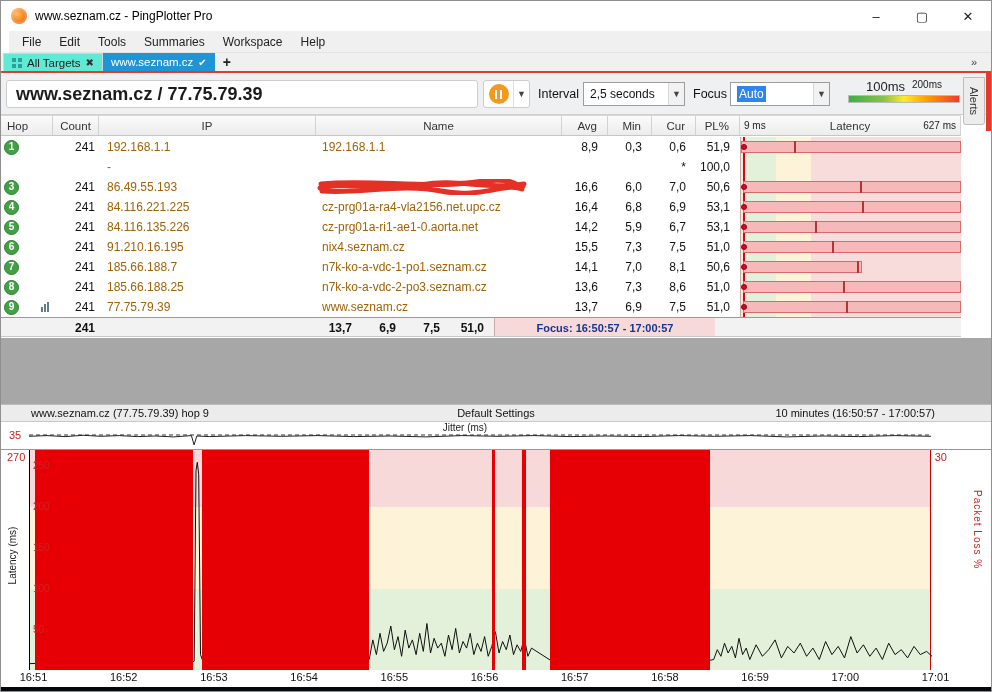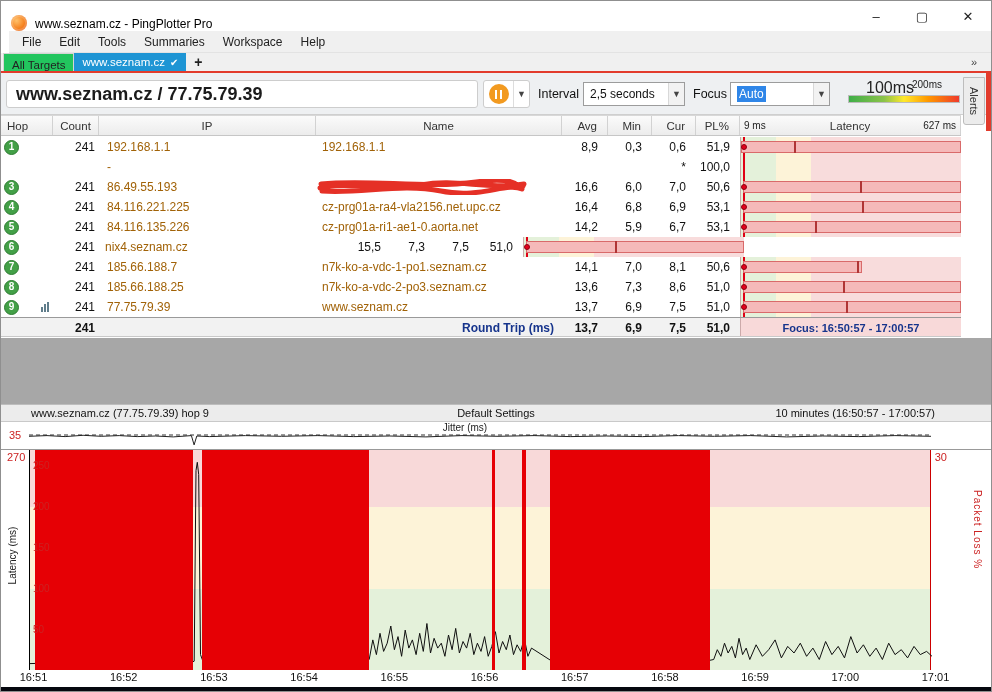--- a/index.html
+++ b/index.html
@@ -1,34 +1,34 @@
 <!DOCTYPE html>
 <html><head>
 <meta charset="utf-8">
 <style>
   * { margin:0; padding:0; box-sizing:border-box; }
   html,body { background:#d8d8d8; }
   body { font-family:"Liberation Sans", sans-serif; }
   .win { position:relative; width:992px; height:692px; background:#fff; border:1px solid #8f8f8f; overflow:hidden; font-size:12px; color:#111; }
 
   
-  .titlebar { position:absolute; top:0; left:0; width:100%; height:30px; background:#fff; display:flex; align-items:flex-end; }
+  .titlebar { position:absolute; top:0; left:0; width:100%; height:30px; background:#fff; display:flex; align-items:center; }
   .applogo { width:16px; height:16px; border-radius:50%; margin:0 8px 0 10px; background:radial-gradient(circle at 35% 35%, #ffc06a, #f58220 55%, #e34d0e); box-shadow:inset 0 0 0 2px #fff3; }
   .title { font-size:12px; color:#000; }
   .winbtns { margin-left:auto; display:flex; height:100%; }
   .winbtn { width:46px; height:100%; display:flex; align-items:center; justify-content:center; font-size:13px; color:#222; cursor:default; }
 
   
   .menubar { position:absolute; top:30px; left:8px; width:100%; height:22px; background:#f0f0f0; display:flex; align-items:center; padding-left:4px; border-bottom:1px solid #e3e3e3; }
   .menu-item { padding:0 9px; font-size:12px; color:#222; line-height:22px; }
 
   
   .tabstrip { position:absolute; top:52px; left:0; width:100%; height:18px; background:#f0f0f0; display:flex; align-items:flex-end; padding-left:2px; }
   .tab { height:18px; display:flex; align-items:center; padding:0 8px; font-size:11.5px; gap:5px; }
-  .tab.inactive { background:#22c55e; border:1px solid #d5d5d5; border-bottom:none; color:#222;flex-direction:column; }
+  .tab.inactive { background:#5eead4; border:1px solid #d5d5d5; border-bottom:none; color:#222; }
   .tab.active { background:#1e95d4; color:#fff; }
   .gridicon { width:10px; height:10px; background:
      linear-gradient(#2aa198,#2aa198) 0 0/4px 4px no-repeat,
      linear-gradient(#2aa198,#2aa198) 6px 0/4px 4px no-repeat,
      linear-gradient(#2aa198,#2aa198) 0 6px/4px 4px no-repeat,
      linear-gradient(#2aa198,#2aa198) 6px 6px/4px 4px no-repeat; }
   .tabclose { font-size:10px; color:#333; }
   .tabcheck { font-size:10px; color:#fff; }
   .newtab { font-size:14px; font-weight:bold; color:#222; padding:0 8px; line-height:18px; }
   .redline { position:absolute; top:70px; left:0; width:100%; height:2px; background:#e23b2c; }
@@ -39,21 +39,21 @@
   .pausegroup { position:absolute; left:482px; top:7px; height:28px; width:47px; background:#fff; border:1px solid #cdcdcd; border-radius:3px; display:flex; }
   .pausebtn { width:29px; display:flex; align-items:center; justify-content:center; }
   .pausecircle { width:20px; height:20px; border-radius:50%; background:#f29a20; display:flex; align-items:center; justify-content:center; }
   .pbars { width:7px; height:9px; border-left:2.5px solid #fff; border-right:2.5px solid #fff; }
   .pausecaret { width:16px; border-left:1px solid #ddd; text-align:center; line-height:26px; font-size:9px; color:#444; }
   .tlabel { position:absolute; top:0; height:42px; line-height:42px; font-size:12.5px; color:#111; }
   .combo { position:absolute; top:9px; height:24px; background:#fff; border:1px solid #9c9c9c; font-size:12px; line-height:22px; padding-left:6px; }
   .combo .caret { position:absolute; right:0; top:0; width:16px; height:100%; text-align:center; font-size:9px; color:#444; background:#f2f2f2; border-left:1px solid #d8d8d8; line-height:22px; }
   .sel { background:#2f86e8; color:#fff; padding:1px 2px; }
   .legend { position:absolute; left:845px; top:4px; width:118px; height:34px; }
-  .legend .l1 { position:absolute; left:20px; top:2px; font-size:16px; color:#222; }
+  .legend .l1 { position:absolute; left:20px; top:2px; font-size:13px; color:#222; }
   .legend .l2 { position:absolute; left:66px; top:2px; font-size:10px; color:#222; }
   .legendbar { position:absolute; left:2px; top:18px; width:112px; height:8px; border:1px solid #bbb;
      background:linear-gradient(90deg,#3fae49 0%,#8bc34a 32%,#ffe92c 50%,#ff9800 72%,#ef3b2d 100%); }
 
   
   .thead, .trow, .tfoot { display:flex; width:960px; }
   .thead { position:absolute; top:114px; left:0; height:21px; background:linear-gradient(#fbfbfb,#ececec); border-bottom:1px solid #c6c6c6; border-top:1px solid #d8d8d8; }
   .thead .cell { border-right:1px solid #d2d2d2; color:#333; font-size:11.5px; line-height:20px; }
   #rows { position:absolute; top:136px; left:0; }
   .trow { height:20px; background:#fff; }
@@ -285,20 +285,21 @@
           <span class="latbar" style="left: 0.956938%; width: 99.0431%;"></span>
           <span class="latmark" style="left: 33.4928%;"></span>
           <span class="latdot" style="left: 1.2%;"></span>
         </div>
       </div>
       <div class="trow">
         <div class="cell c-hop">
           <span class="hopcircle">6</span>
         </div>
         <div class="cell c-count">241</div>
+        <div class="cell c-ip blue">91.210.16.195</div>
         <div class="cell c-name blue">nix4.seznam.cz</div>
         <div class="cell c-avg num">15,5</div>
         <div class="cell c-min num">7,3</div>
         <div class="cell c-cur num">7,5</div>
         <div class="cell c-pl num">51,0</div>
         <div class="cell c-lat latcell">
           <span class="vline"></span>
           <span class="latbar" style="left: 1.11643%; width: 98.8836%;"></span>
           <span class="latmark" style="left: 41.4673%;"></span>
           <span class="latdot" style="left: 1.27592%;"></span>
@@ -358,21 +359,20 @@
           <span class="latmark" style="left: 47.8469%;"></span>
           <span class="latdot" style="left: 1.27592%;"></span>
         </div>
       </div>
     </div>
 
   <div class="tfoot">
     <div class="cell c-hop"></div>
     <div class="cell c-count num" style="padding-right:4px">241</div>
     <div class="cell c-ip"></div>
-    <div class="cell c-name">Round Trip (ms)</div>
     <div class="cell c-avg num">13,7</div>
     <div class="cell c-min num">6,9</div>
     <div class="cell c-cur num">7,5</div>
     <div class="cell c-pl num">51,0</div>
     <div class="cell c-lat latcell">Focus: 16:50:57 - 17:00:57</div>
   </div>
 
   <div class="grayarea"></div>
 
   <div class="gheader">

